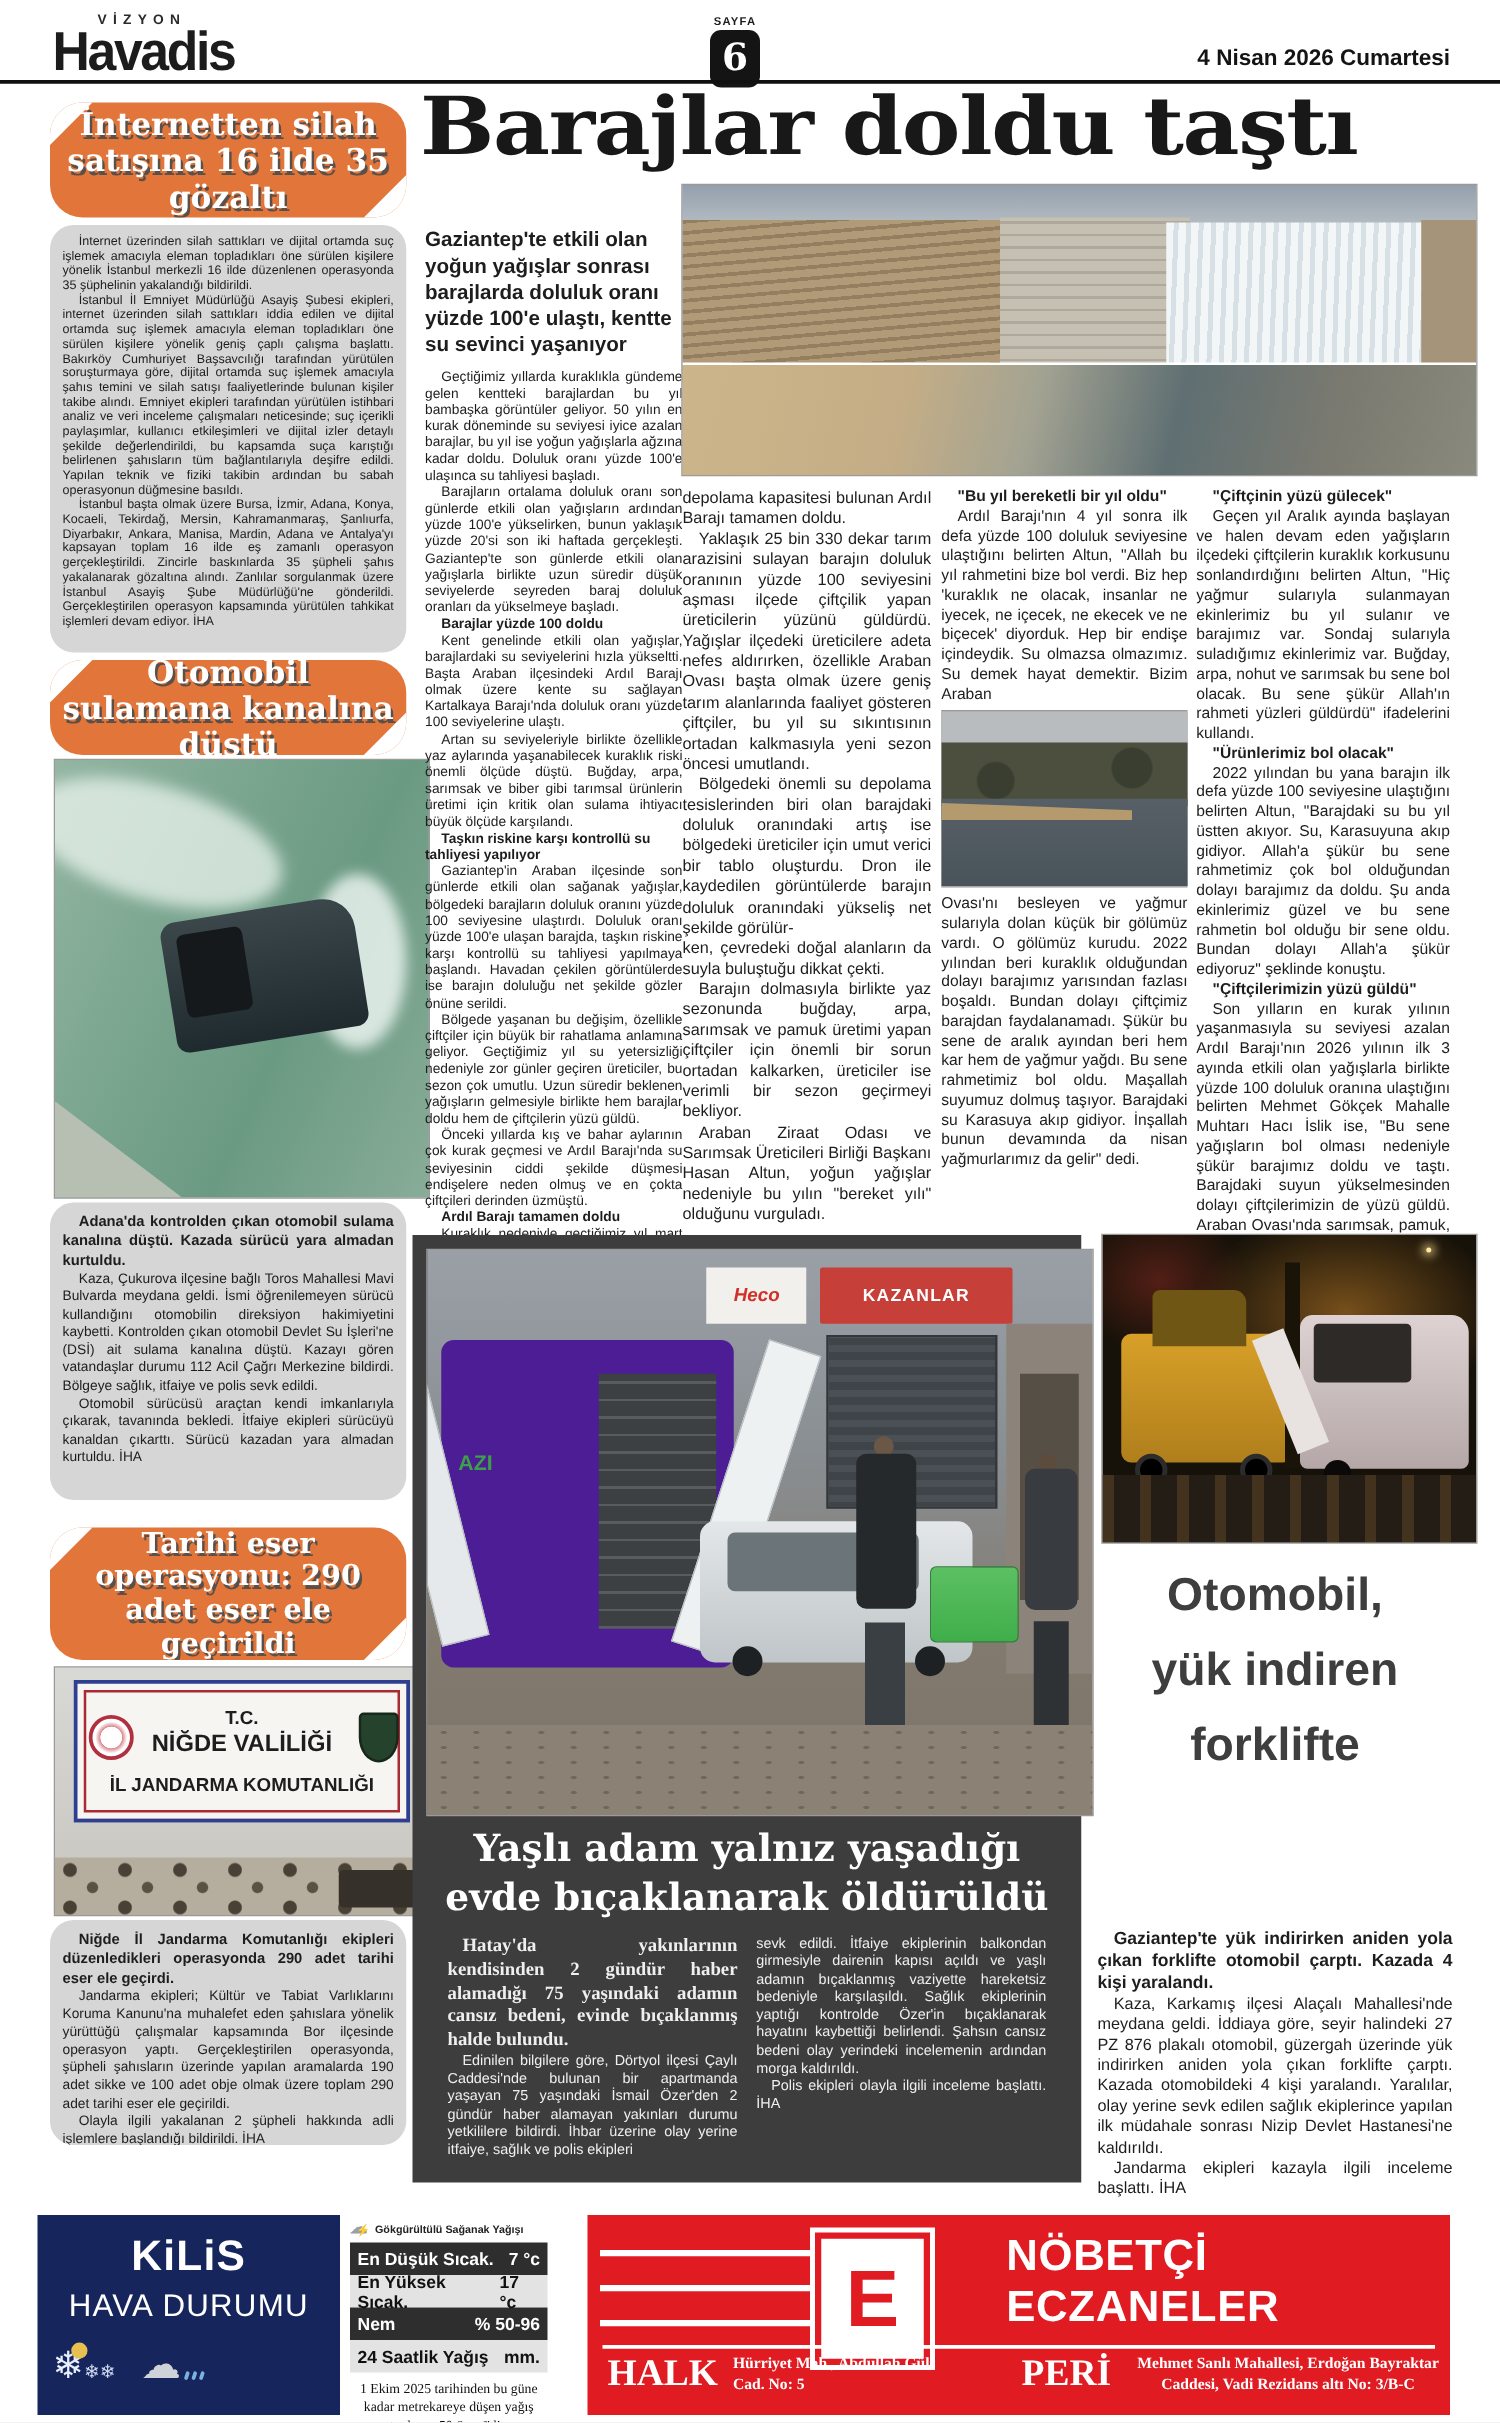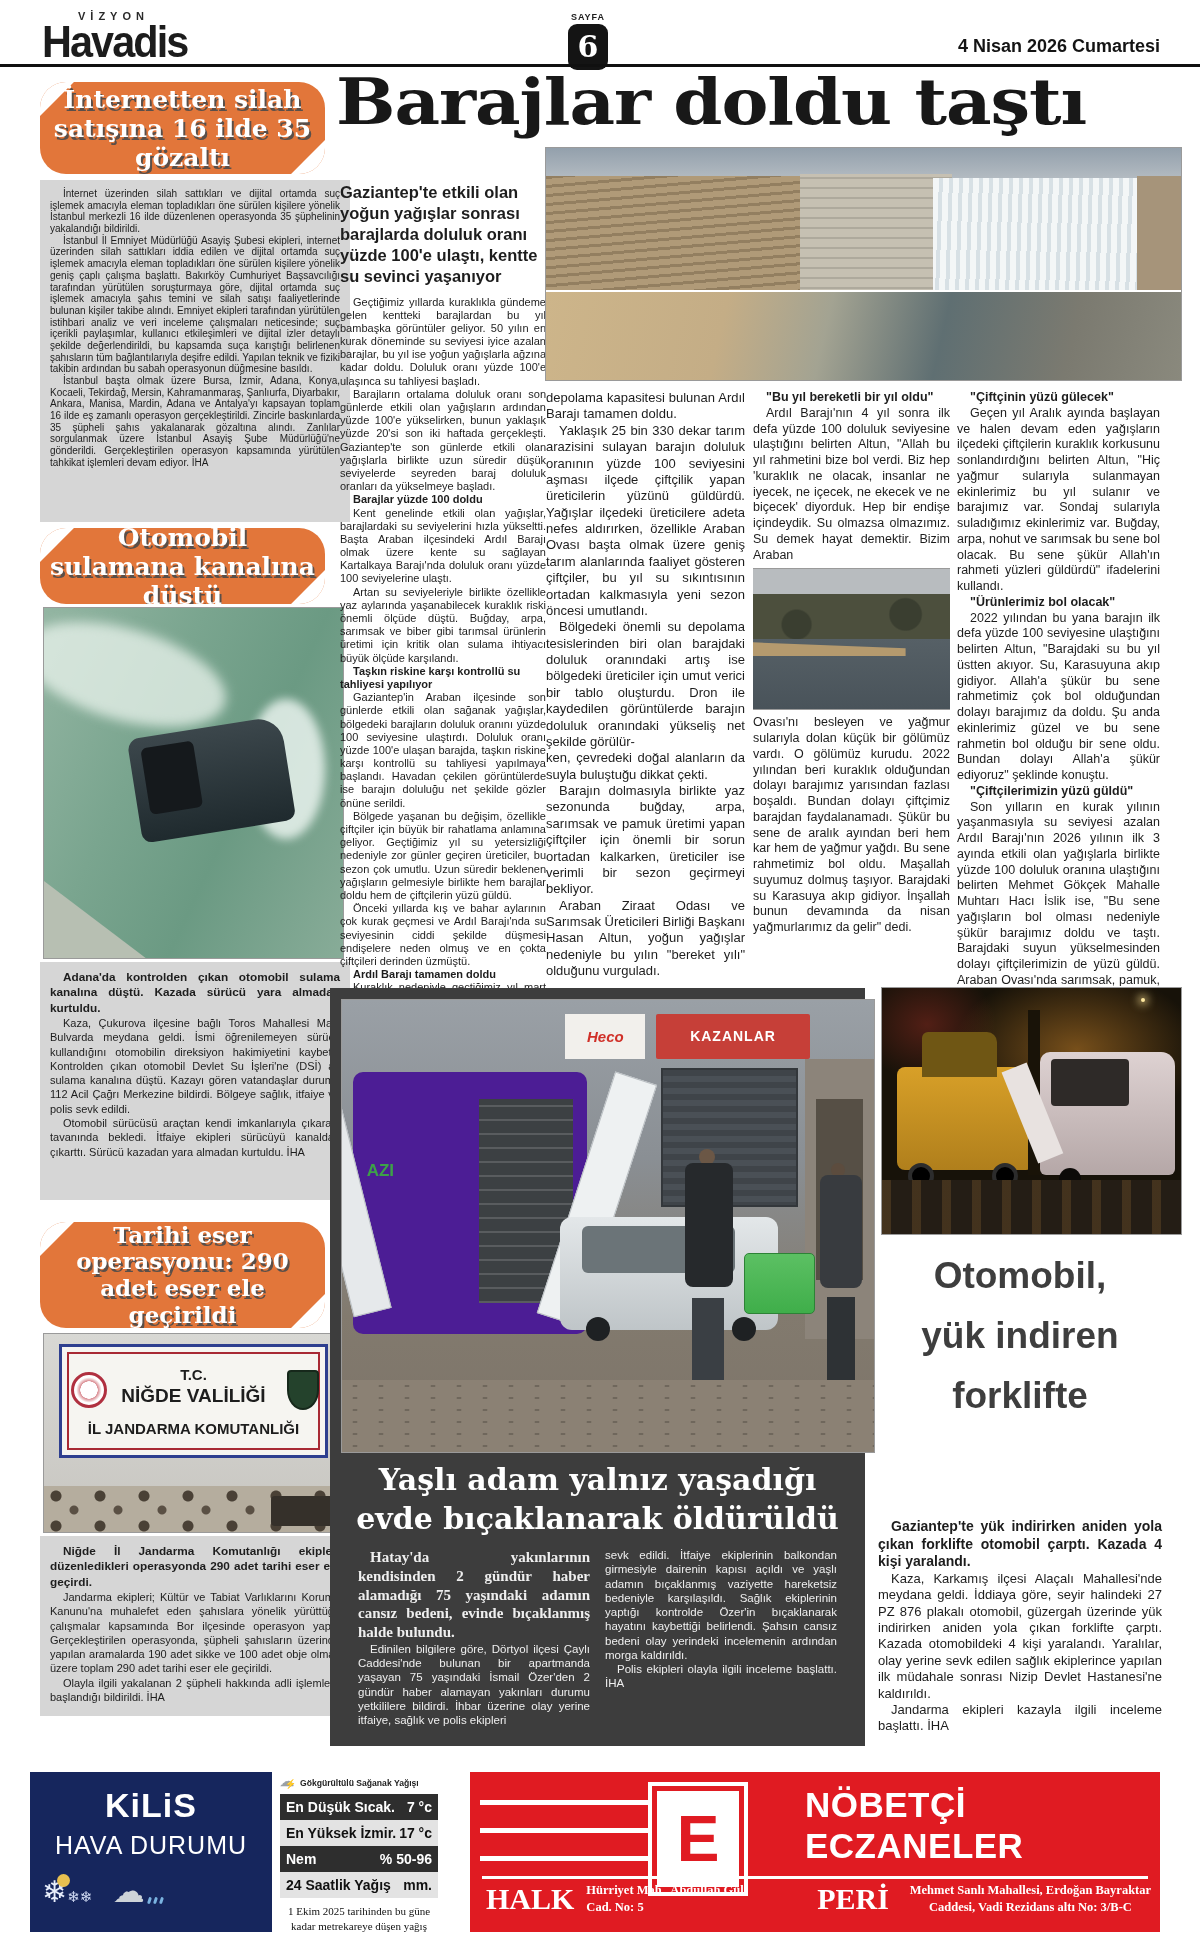--- a/index.html
+++ b/index.html
@@ -16,21 +16,21 @@
   .hrule{position:absolute;left:0;top:64px;width:1200px;height:3px;background:#101010;}
 
   
   .ohead{position:absolute;left:40px;width:285px;background:#e2763a;border-radius:26px;color:#fff;
     font-family:"DejaVu Serif",serif;font-weight:bold;text-align:center;
     text-shadow:2px 3px 0 rgba(75,75,75,.9);overflow:hidden;display:flex;align-items:center;justify-content:center;}
   .ohead:before{content:"";position:absolute;left:-24px;top:-24px;width:48px;height:48px;background:#fff;transform:rotate(45deg);}
   .ohead:after{content:"";position:absolute;right:-24px;bottom:-24px;width:48px;height:48px;background:#fff;transform:rotate(45deg);}
   .ohead span{position:relative;z-index:2;display:block;padding:6px 10px;line-height:1.16;}
 
-  .graybody{position:absolute;left:40px;width:310px;background:#d6d6d6;border-radius:0;padding:8px 10px;box-sizing:border-box;overflow:hidden;text-align:justify;}
+  .graybody{position:absolute;left:40px;width:285px;background:#d6d6d6;border-radius:19px;padding:8px 10px;box-sizing:border-box;overflow:hidden;text-align:justify;}
   .graybody p{margin:0;text-indent:13px;}
   .graybody p.lead{font-weight:bold;text-indent:13px;}
 
   .photo{position:absolute;overflow:hidden;outline:1px solid #9a9a9a;background:#888;padding-left:21px;}
 
   
   .dam-headline{position:absolute;left:336px;top:64px;width:828px;font-family:"DejaVu Serif",serif;
     font-size:64px;font-weight:bold;color:#181818;letter-spacing:-1px;white-space:nowrap;transform:scaleX(1.1);transform-origin:left;}
   .dcol{position:absolute;overflow:hidden;text-align:justify;}
   .dcol p{margin:0;text-indent:13px;}
@@ -44,21 +44,21 @@
   .murder-cols{display:flex;justify-content:space-between;padding:10px 16px 0 16px;color:#efefef;}
   .murder-col{width:232px;text-align:justify;}
   .murder-col p{margin:0;text-indent:12px;font-size:11.5px;line-height:1.24;}
   .murder-col p.lead{font-weight:bold;font-size:15px;line-height:1.25;font-family:Liberation Serif, serif;}
 
   
   .crash-headline{position:absolute;left:872px;top:1246px;width:296px;text-align:center;color:#3e3e3e;
     font-size:37px;font-weight:bold;line-height:1.62;}
   .crash-body{position:absolute;left:878px;top:1518px;width:284px;text-align:justify;}
   .crash-body p{margin:0;text-indent:13px;font-size:13px;line-height:1.26;}
-  .crash-body p.lead{font-weight:bold;font-size:14px;}
+  .crash-body p.lead{font-weight:bold;font-size:14px;margin-top:24px;}
 
   
   .kilis{position:absolute;left:30px;top:1772px;width:242px;height:160px;background:#16265d;color:#fff;text-align:center;}
   .kilis .city{font-size:34px;font-weight:bold;margin-top:14px;letter-spacing:1px;}
   .kilis .ttl{font-size:25px;margin-top:6px;letter-spacing:1px;}
   .wicons{position:absolute;left:12px;bottom:4px;height:56px;width:150px;text-align:left;}
   .wicons .snow{font-size:30px;color:#e8eefc;}
   .wicons .snow2{font-size:15px;color:#cfd9f2;}
   .wicons .cloud{font-size:32px;color:#cdd3d8;position:relative;margin-left:16px;}
   .wicons .sun{position:absolute;margin-left:-40px;margin-top:2px;width:13px;height:13px;border-radius:50%;background:#e8c050;display:inline-block;}
@@ -381,21 +381,21 @@
           <span class="c">☁</span>
           <span class="b">⚡</span>
         </span>
       <span>Gökgürültülü Sağanak Yağışı</span>
     </div>
     <div class="wrow dark">
       <span>En Düşük Sıcak.</span>
         <span>7 °c</span>
     </div>
     <div class="wrow light">
-      <span>En Yüksek İzmir.</span>
+      <span>En Yüksek Sıcak.</span>
         <span>17 °c</span>
     </div>
     <div class="wrow dark">
       <span>Nem</span>
         <span>% 50-96</span>
     </div>
     <div class="wrow light">
       <span>24 Saatlik Yağış</span>
         <span>mm.</span>
     </div>

